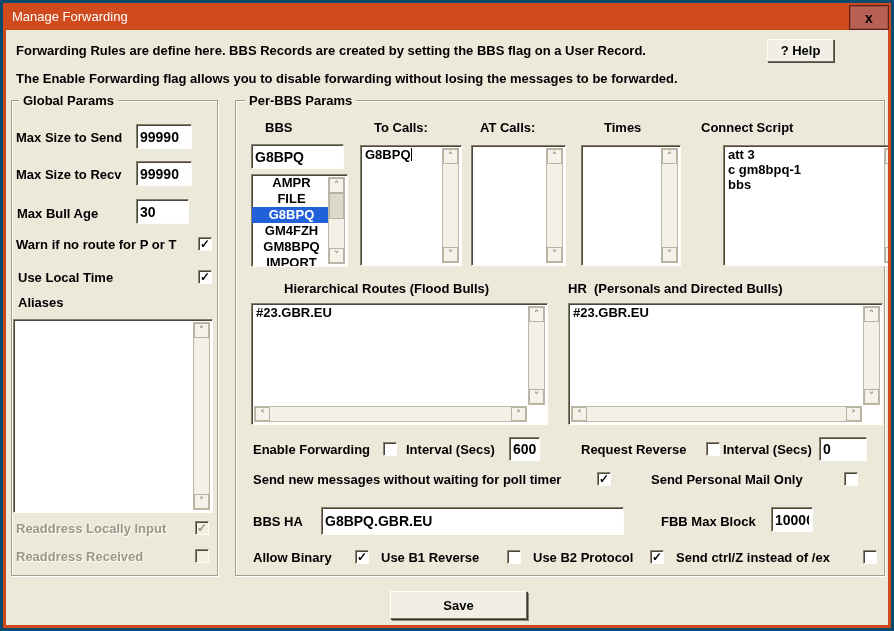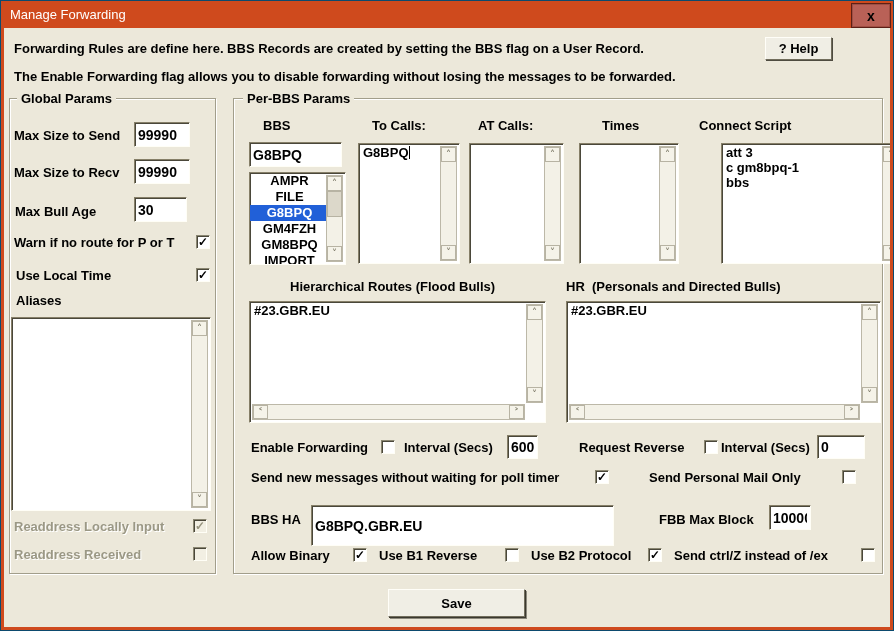--- a/index.html
+++ b/index.html
@@ -1,17 +1,17 @@
 <!DOCTYPE html>
 <html><head>
 <meta charset="utf-8">
 <style>
   html,body{margin:0;padding:0;background:#777;}
   .win{position:relative;width:894px;height:631px;box-sizing:border-box;
-       background:#ece8da;border:1px solid #0c4a6e;overflow:hidden;
+       background:#ece8da;border:3px solid #0c4a6e;overflow:hidden;
        font-family:"Liberation Sans",sans-serif;font-weight:bold;color:#000;padding-left:28px;}
   .frame{position:absolute;inset:0;border:3px solid #cf4a1d;border-top:none;pointer-events:none;z-index:55;}
   .titlebar{position:absolute;top:0;left:0;right:0;height:27px;background:#cf4a1d;color:#fff;
             display:flex;align-items:center;padding-left:9px;font-size:13px;font-weight:normal;z-index:40;}
   .closebtn{position:absolute;top:2px;right:2px;width:38px;height:23px;background:#b96157;
             border:1px solid #5d1f16;box-shadow:inset 0 0 0 1px #a04f44;color:#000;
             font-size:14px;font-weight:bold;display:flex;align-items:center;justify-content:center;z-index:60;cursor:default;}
   .lbl{position:absolute;white-space:pre;font-size:13px;}
   .gray-t{color:#9b9885;text-shadow:1px 1px 0 #fff;}
   .group{position:absolute;border:1px solid #a29e8b;box-shadow:1px 1px 0 #fff,inset 1px 1px 0 #fff;}
@@ -165,21 +165,21 @@
     <div class="bc">att 3
 c gm8bpq-1
 bbs</div>
     <div class="vsb">
       <div class="sa">˄</div>
       <div class="strack"></div>
       <div class="sa">˅</div>
     </div>
   </div>
 
-  <div class="lbl" style="left:289px;top:278px;text-align:right;">Hierarchical Routes (Flood Bulls)</div>
+  <div class="lbl" style="left:281px;top:278px;text-align:right;">Hierarchical Routes (Flood Bulls)</div>
   <div class="lbl" style="left:565px;top:278px;">HR  (Personals and Directed Bulls)</div>
 
   <div class="box" style="left:248px;top:300px;width:297px;height:122px;">
     <div class="bc">#23.GBR.EU</div>
     <div class="vsb abovehsb">
       <div class="sa">˄</div>
       <div class="strack"></div>
       <div class="sa">˅</div>
     </div>
     <div class="hsb">
@@ -220,21 +220,21 @@
   <div class="lbl" style="left:250px;top:469px;">Send new messages without waiting for poll timer</div>
   <div class="cb" style="left:594px;top:469px;">
       <span>✓</span>
     </div>
   <div class="lbl" style="left:648px;top:469px;">Send Personal Mail Only</div>
   <div class="cb" style="left:841px;top:469px;">
       <span></span>
     </div>
 
   <div class="lbl" style="left:250px;top:511px;">BBS HA</div>
-  <input class="inp" style="left: 310px; top: 504px; width: 303px; height: 41px;" value="G8BPQ.GBR.EU">
+  <input class="inp" style="left: 318px; top: 504px; width: 303px; height: 28px;" value="G8BPQ.GBR.EU">
   <div class="lbl" style="left:658px;top:511px;">FBB Max Block</div>
   <input class="inp" style="left: 768px; top: 504px; width: 42px; height: 25px;" value="10000">
 
   <div class="lbl" style="left:250px;top:547px;">Allow Binary</div>
   <div class="cb" style="left:352px;top:547px;">
       <span>✓</span>
     </div>
   <div class="lbl" style="left:378px;top:547px;">Use B1 Reverse</div>
   <div class="cb" style="left:504px;top:547px;">
       <span></span>

